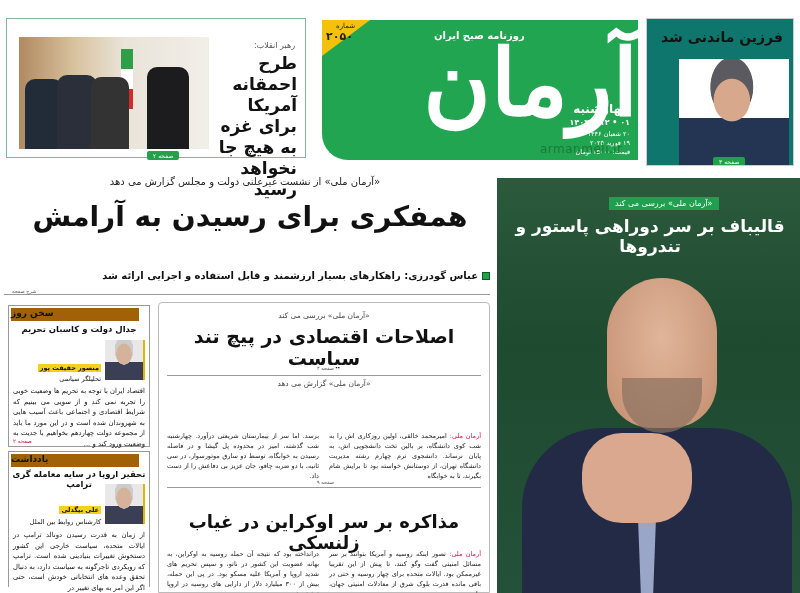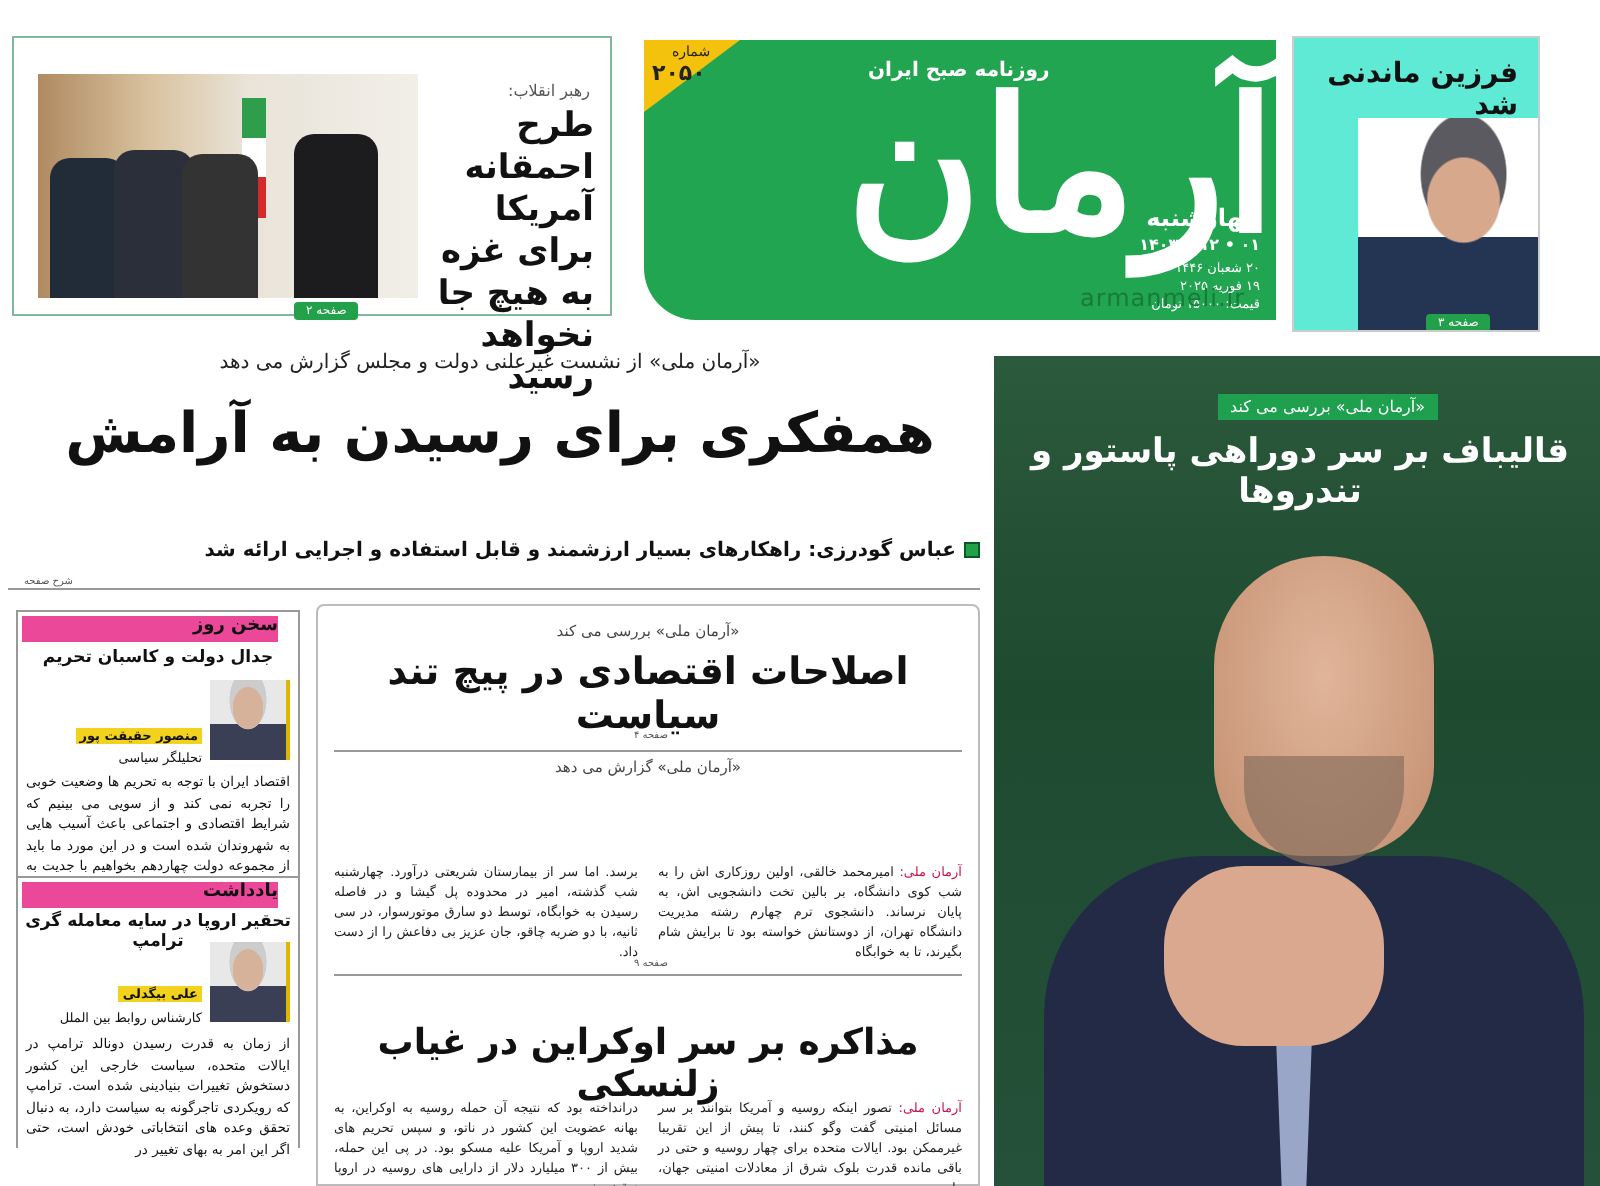--- a/index.html
+++ b/index.html
@@ -19,21 +19,21 @@
 #issue-badge{position:absolute;left:0;top:0;width:48px;height:36px;background:#f4c20d;clip-path:polygon(0 0,100% 0,0 100%);}
 #issue-label{position:absolute;left:14px;top:2px;font-size:7px;color:#222}
 #issue-num{position:absolute;left:4px;top:10px;font-size:11px;font-weight:bold;color:#222}
 #mast-sub{position:absolute;left:112px;top:10px;font-size:10px;color:#fff;font-weight:bold}
 #mast-day{position:absolute;right:8px;top:82px;font-size:12px;font-weight:bold;color:#fff}
 #mast-date{position:absolute;right:8px;top:98px;font-size:8px;font-weight:bold;color:#fff}
 #mast-hijri,#mast-greg,#mast-price{position:absolute;right:8px;font-size:6.5px;color:#fff}
 #mast-hijri{top:110px}#mast-greg{top:119px}#mast-price{top:128px}
 #mast-url{position:absolute;right:6px;top:142px;font-size:12px;color:#1a7a3a;letter-spacing:.5px}
 
-#farzin-box{position:absolute;left:646px;top:18px;width:124px;height:148px;border:1px solid #ccc;background:#5eead4;overflow:hidden}
+#farzin-box{position:absolute;left:646px;top:18px;width:148px;height:148px;border:1px solid #ccc;background:#0f766e;overflow:hidden}
 #farzin-title{position:absolute;right:10px;top:10px;font-size:14px;font-weight:bold}
 #farzin-photo{position:absolute;left:32px;top:40px;width:110px;height:108px;background:radial-gradient(ellipse at 48% 38%,#d8a88c 0 22%,transparent 23%),radial-gradient(ellipse at 48% 26%,#5a5a60 0 26%,transparent 27%),linear-gradient(#fff 0 55%,#243553 55%)}
 
 #sup-head{position:absolute;left:100px;top:176px;width:290px;text-align:center;font-size:10px;color:#222}
 #main-head{position:absolute;left:8px;top:200px;width:484px;text-align:center;font-size:28px;font-weight:bold;letter-spacing:-1px}
 #main-sub{position:absolute;left:70px;top:270px;width:420px;text-align:right;font-size:10px;font-weight:bold}
 #main-sub .sq{display:inline-block;width:8px;height:8px;background:#22a04a;border:1.5px solid #0b5a26;margin-left:4px;vertical-align:middle}
 .hline{position:absolute;height:1px;background:#999}
 
 #qal-panel{position:absolute;left:497px;top:178px;width:303px;height:415px;background:linear-gradient(#2c5a3c,#1e4a30 40%,#25513a);overflow:hidden}
@@ -48,21 +48,21 @@
 
 #center-col{position:absolute;left:158px;top:302px;width:332px;height:291px;border:1px solid #bbb;border-radius:4px 4px 0 0;background:#fff}
 .kick{position:absolute;width:100%;text-align:center;font-size:7.5px;color:#444}
 .head2{position:absolute;width:100%;text-align:center;font-weight:bold;font-size:17px}
 .body2{position:absolute;font-size:6.5px;line-height:10px;color:#222;text-align:justify}
 .body2 b{color:#c8144a;font-weight:normal}
 .sep{position:absolute;left:8px;right:8px;height:1px;background:#999}
 .sep-lbl{position:absolute;font-size:5px;color:#555}
 
 .op-box{position:absolute;left:8px;width:142px;border:1px solid #999;background:#fff}
-.op-tab{position:absolute;left:2px;top:2px;right:10px;height:13px;background:#ec4899;text-align:right;font-size:9px;font-weight:bold}
+.op-tab{position:absolute;left:2px;top:2px;right:10px;height:13px;background:#a16207;text-align:left;font-size:9px;font-weight:bold}
 .op-sub{position:absolute;left:0;width:100%;text-align:center;font-size:8.5px;font-weight:bold}
 .op-photo{position:absolute;left:4px;width:40px;height:40px;background:radial-gradient(ellipse at 50% 35%,#d6b29a 0 28%,transparent 29%),radial-gradient(ellipse at 50% 25%,#ccc 0 34%,transparent 35%),linear-gradient(#e8e8e8 0 55%,#3a3f55 55%);border-right:2px solid #e0b500}
 .op-name{position:absolute;right:38px;font-size:6.5px;font-weight:bold;background:#f2d21c;padding:0 2px}
 .op-role{position:absolute;right:38px;font-size:6.5px}
 .op-text{position:absolute;left:4px;right:4px;font-size:6.8px;line-height:10.5px;text-align:justify}
 .op-page{position:absolute;left:4px;font-size:5.5px;color:#c8144a}
 </style>
 </head>
 <body>
 
@@ -137,20 +137,20 @@
 <div class="op-box" style="top:305px;height:142px">
   <div class="op-tab rtl">سخن روز</div>
   <div class="op-sub rtl" style="top:18px">جدال دولت و کاسبان تحریم</div>
   <div class="op-photo" style="left:96px;top:34px"></div>
   <div class="op-name rtl" style="right:48px;top:58px">منصور حقیقت پور</div>
   <div class="op-role rtl" style="right:48px;top:69px">تحلیلگر سیاسی</div>
   <div class="op-text rtl" style="top:80px">اقتصاد ایران با توجه به تحریم ها وضعیت خوبی را تجربه نمی کند و از سویی می بینیم که شرایط اقتصادی و اجتماعی باعث آسیب هایی به شهروندان شده است و در این مورد ما باید از مجموعه دولت چهاردهم بخواهیم با جدیت به وضعیت ورود کند و ...</div>
   <div class="op-page" style="top:132px">صفحه ۲</div>
 </div>
 
-<div class="op-box" style="top:438px;height:136px;border-bottom:none">
+<div class="op-box" style="top:451px;height:136px;border-bottom:none">
   <div class="op-tab rtl">یادداشت</div>
   <div class="op-sub rtl" style="top:17px">تحقیر اروپا در سایه معامله گری ترامپ</div>
   <div class="op-photo" style="left:96px;top:32px"></div>
   <div class="op-name rtl" style="right:48px;top:54px">علی بیگدلی</div>
   <div class="op-role rtl" style="right:48px;top:66px">کارشناس روابط بین الملل</div>
   <div class="op-text rtl" style="top:78px">از زمان به قدرت رسیدن دونالد ترامپ در ایالات متحده، سیاست خارجی این کشور دستخوش تغییرات بنیادینی شده است. ترامپ که رویکردی تاجرگونه به سیاست دارد، به دنبال تحقق وعده های انتخاباتی خودش است، حتی اگر این امر به بهای تغییر در</div>
 </div>
 
 </body></html>

